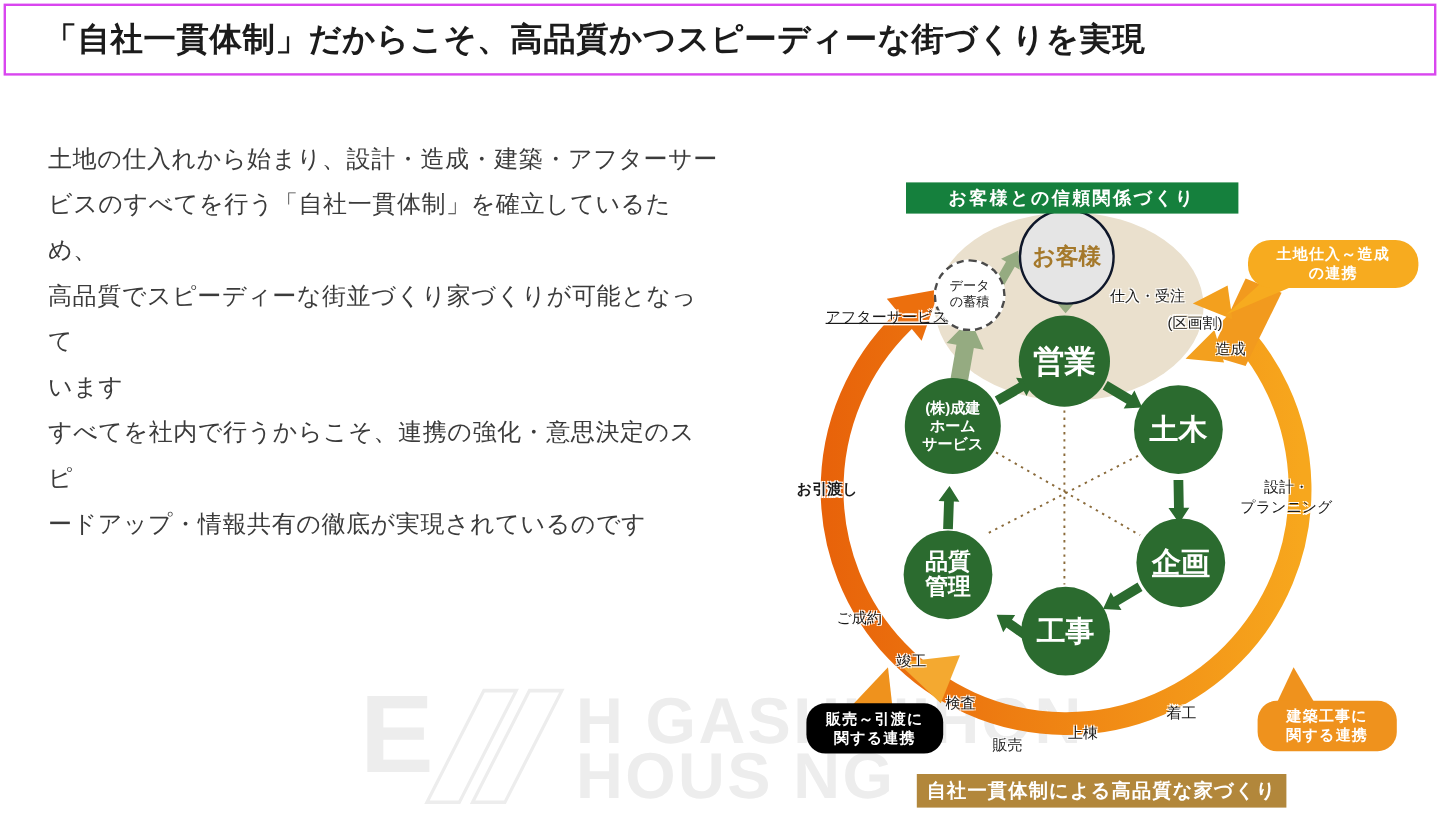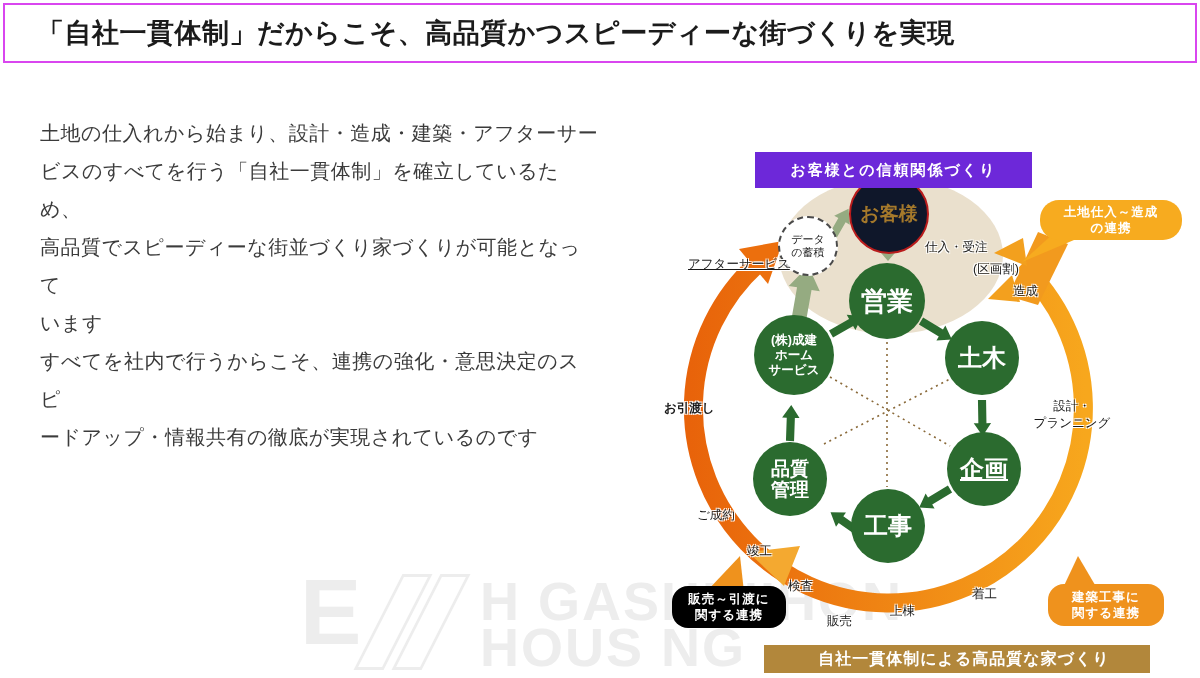--- a/index.html
+++ b/index.html
@@ -22,27 +22,27 @@
   .wm-bar{position:absolute;width:24px;height:90px;border:3px solid #ededed;background:#fff;
     transform:skewX(-27deg);z-index:1;}
 
   
   .tan-ellipse{position:absolute;left:779px;top:177px;width:224px;height:157px;
     background:#eae0cd;border-radius:50%;z-index:2;}
   .arrows-svg{position:absolute;left:0;top:0;z-index:3;pointer-events:none;}
 
   .banner{position:absolute;z-index:5;color:#fff;font-weight:bold;text-align:center;
     display:flex;align-items:center;justify-content:center;}
-  .top-banner{left:755px;top:152px;width:277px;height:36px;background:#6d28d9;
+  .top-banner{left:755px;top:152px;width:277px;height:26px;background:#15803d;
     font-size:15px;letter-spacing:2px;}
-  .bottom-banner{left:764px;top:645px;width:372px;height:28px;background:#b2873b;
-    font-size:16px;letter-spacing:1px;padding-left:14px;}
+  .bottom-banner{left:764px;top:645px;width:308px;height:28px;background:#b2873b;
+    font-size:16px;letter-spacing:1px;}
 
   .customer-circle{position:absolute;left:849px;top:174px;width:76px;height:76px;z-index:4;
-    background:#0f172a;border:2px solid #b91c1c;border-radius:50%;display:flex;align-items:center;
+    background:#e5e5e5;border:2px solid #0f172a;border-radius:50%;display:flex;align-items:center;
     justify-content:center;font-size:19px;font-weight:bold;color:#a5792b;}
   .data-circle{position:absolute;left:778px;top:216px;width:56px;height:56px;z-index:4;
     background:#fff;border:2px dashed #4a4a4a;border-radius:50%;display:flex;align-items:center;
     justify-content:center;font-size:11px;line-height:13px;color:#1a1a1a;text-align:center;
     white-space:pre-line;}
 
   .node{position:absolute;z-index:4;background:#2b6b2f;border-radius:50%;color:#fff;
     font-weight:bold;display:flex;align-items:center;justify-content:center;text-align:center;
     white-space:pre-line;}
   .n-sales{left:849px;top:263px;width:76px;height:76px;font-size:26px;}

